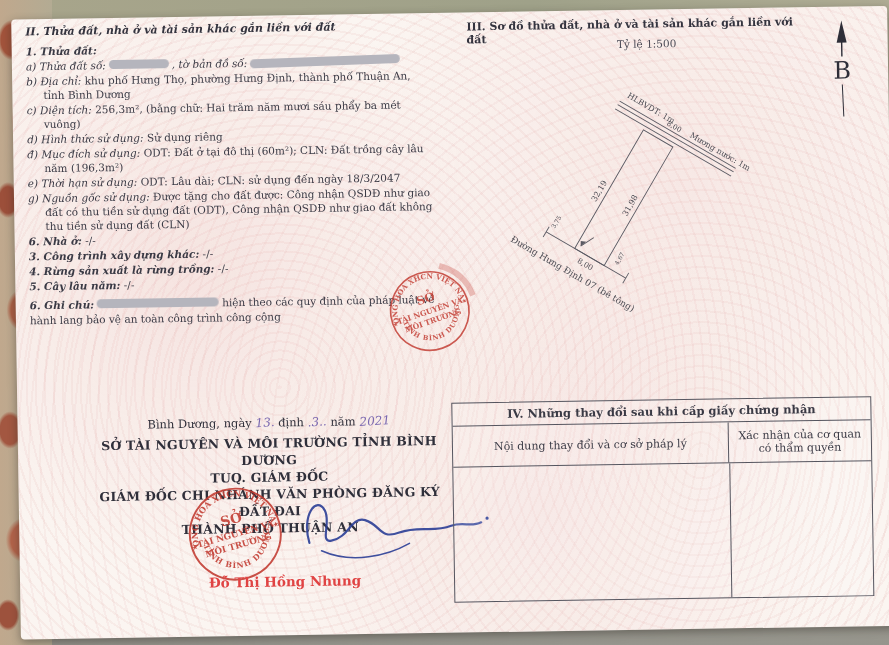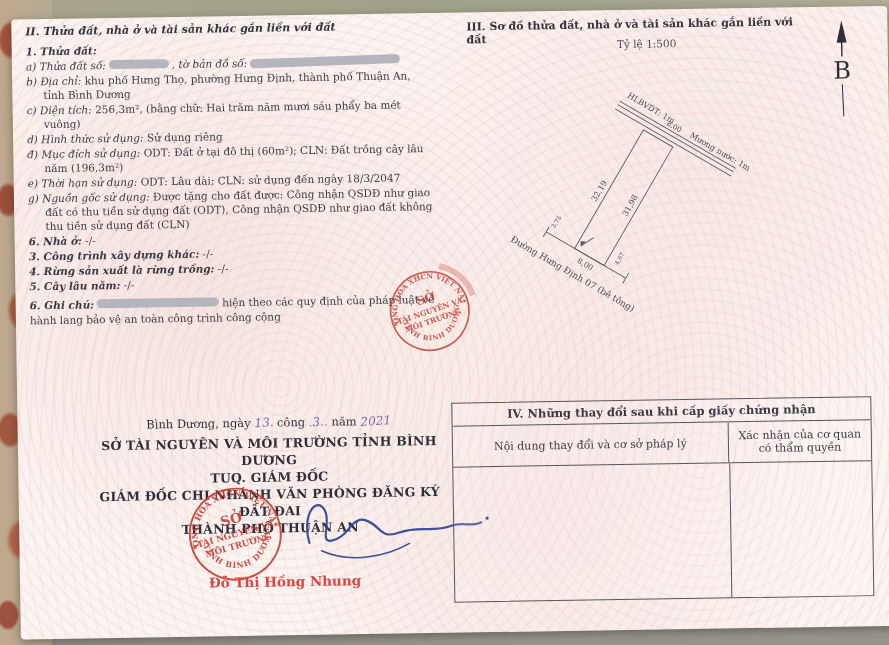--- a/index.html
+++ b/index.html
@@ -173,21 +173,21 @@
         <text x="60" y="63" font-size="9" font-weight="bold" text-anchor="middle">TÀI NGUYÊN VÀ</text>
         <text x="60" y="75" font-size="9" font-weight="bold" text-anchor="middle">MÔI TRƯỜNG</text>
       </g>
       <path d="M72,6 q30,8 40,36" stroke="#c23a30" stroke-width="7" fill="none" opacity=".35"></path>
     </svg>
 
     <div class="signing">
       <div class="dateline">
         <span>Bình Dương, ngày</span>
         <span class="hw">13.</span>
-        <span>công</span>
+        <span>định</span>
         <span class="hw">.3..</span>
         <span>năm</span>
         <span class="hw">2021</span>
       </div>
       <div class="org">SỞ TÀI NGUYÊN VÀ MÔI TRƯỜNG TỈNH BÌNH DƯƠNG</div>
       <div class="org">TUQ. GIÁM ĐỐC</div>
       <div class="org">GIÁM ĐỐC CHI NHÁNH VĂN PHÒNG ĐĂNG KÝ ĐẤT ĐAI</div>
       <div class="org">THÀNH PHỐ THUẬN AN</div>
     </div>
 

